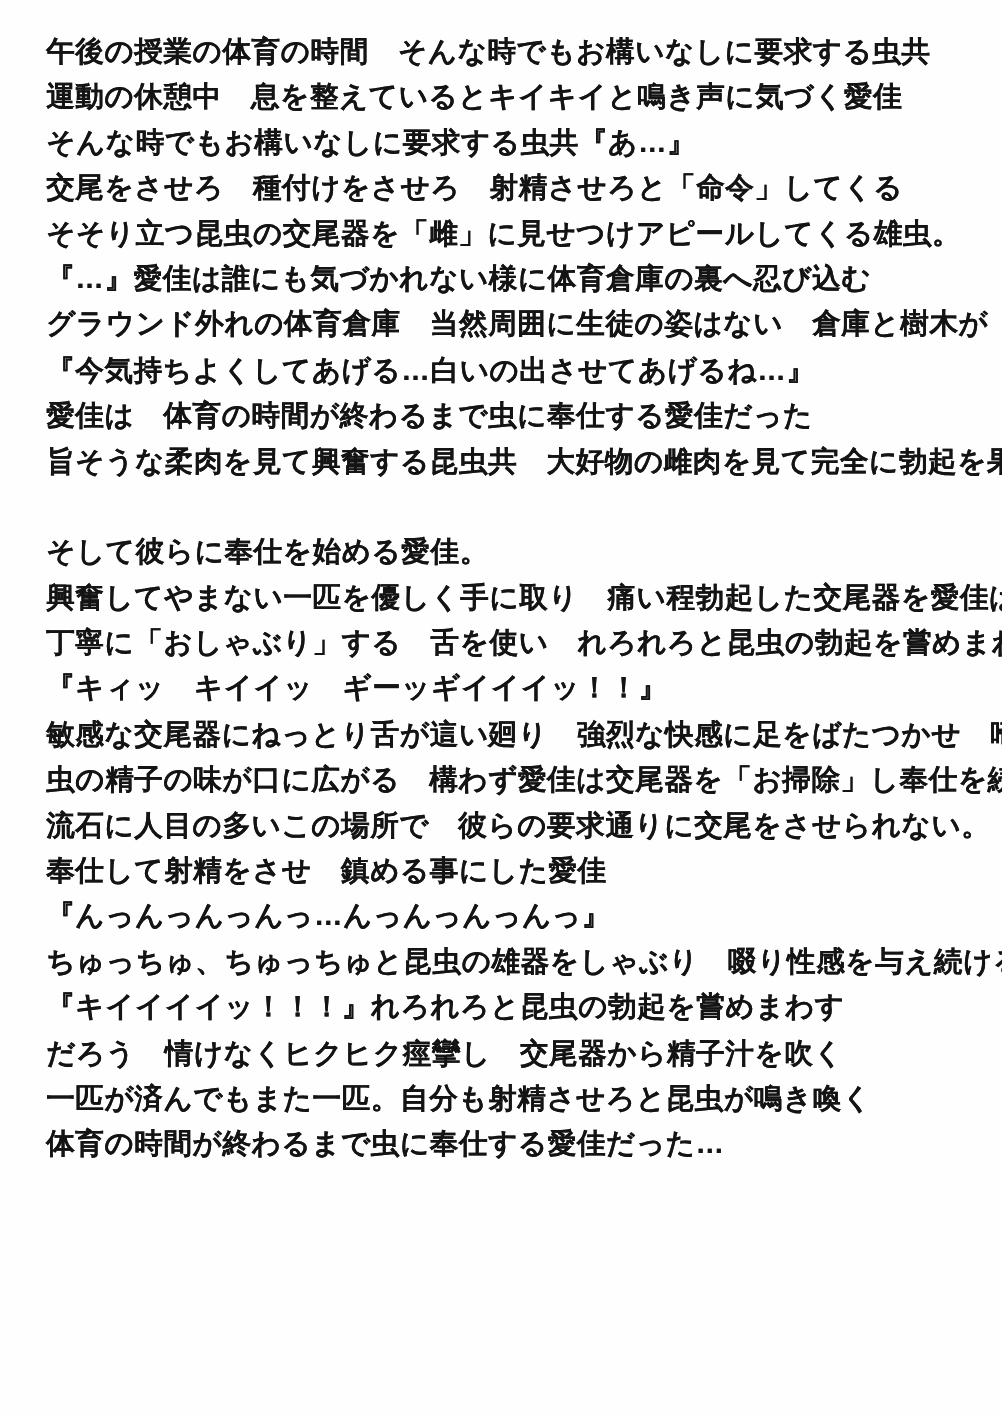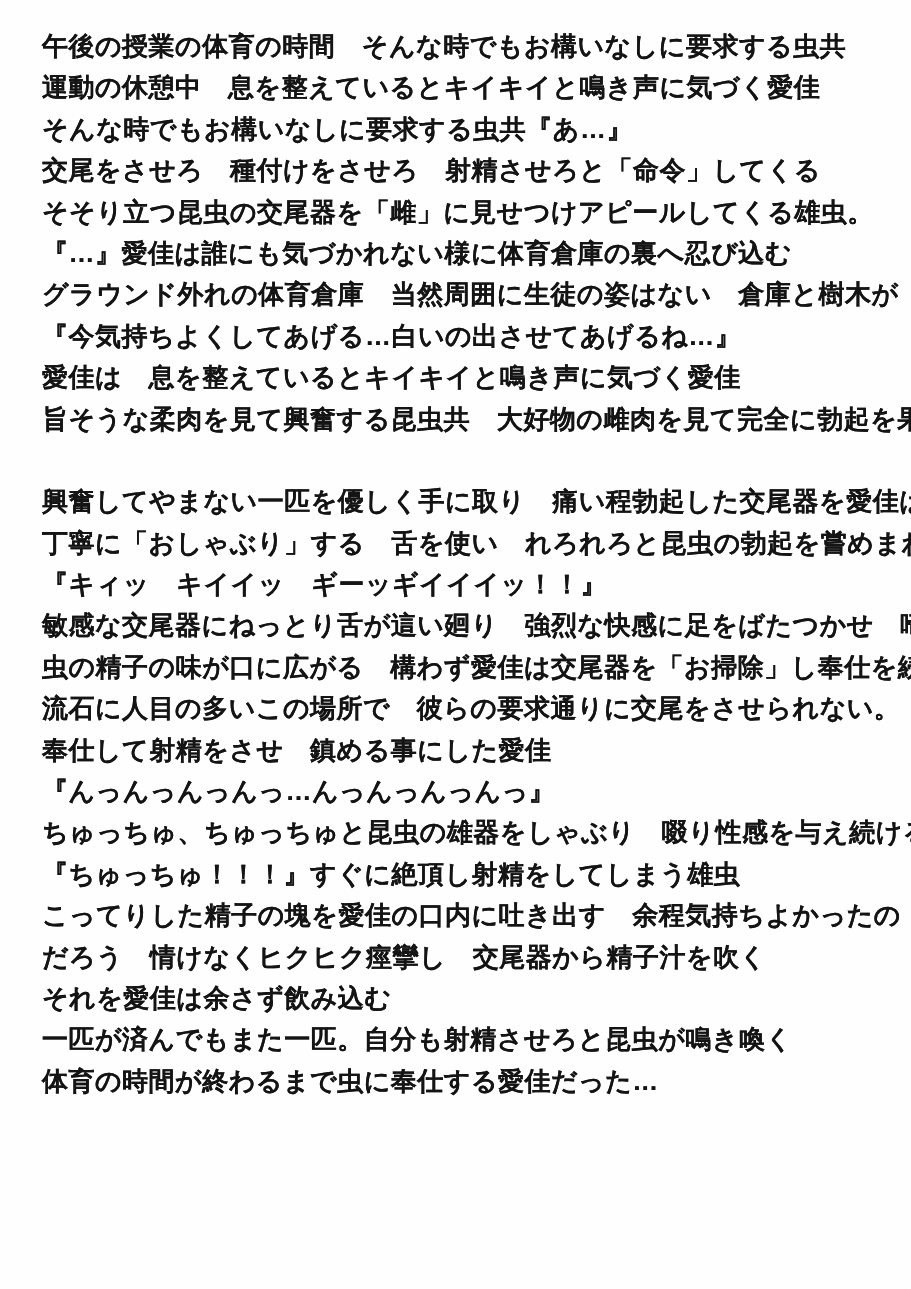--- a/index.html
+++ b/index.html
@@ -44,32 +44,31 @@
 <div class="page">
   <div class="text-block">
       <div class="line">午後の授業の体育の時間　そんな時でもお構いなしに要求する虫共</div>
       <div class="line">運動の休憩中　息を整えているとキイキイと鳴き声に気づく愛佳</div>
       <div class="line">そんな時でもお構いなしに要求する虫共『あ…』</div>
       <div class="line">交尾をさせろ　種付けをさせろ　射精させろと「命令」してくる</div>
       <div class="line">そそり立つ昆虫の交尾器を「雌」に見せつけアピールしてくる雄虫。</div>
       <div class="line">『…』愛佳は誰にも気づかれない様に体育倉庫の裏へ忍び込む</div>
       <div class="line">グラウンド外れの体育倉庫　当然周囲に生徒の姿はない　倉庫と樹木が</div>
       <div class="line">『今気持ちよくしてあげる…白いの出させてあげるね…』</div>
-      <div class="line">愛佳は　息を整えているとキイキイと鳴き声に気づく愛佳</div>
+      <div class="line">愛佳は　体育の時間が終わるまで虫に奉仕する愛佳だった</div>
       <div class="line">旨そうな柔肉を見て興奮する昆虫共　大好物の雌肉を見て完全に勃起を果たす</div>
       <div class="line blank"></div>
+      <div class="line">そして彼らに奉仕を始める愛佳。</div>
       <div class="line">興奮してやまない一匹を優しく手に取り　痛い程勃起した交尾器を愛佳は</div>
       <div class="line">丁寧に「おしゃぶり」する　舌を使い　れろれろと昆虫の勃起を嘗めまわす</div>
       <div class="line">『キィッ　キイイッ　ギーッギイイイッ！！』</div>
       <div class="line">敏感な交尾器にねっとり舌が這い廻り　強烈な快感に足をばたつかせ　啼き喚く</div>
       <div class="line">虫の精子の味が口に広がる　構わず愛佳は交尾器を「お掃除」し奉仕を続ける</div>
       <div class="line">流石に人目の多いこの場所で　彼らの要求通りに交尾をさせられない。</div>
       <div class="line">奉仕して射精をさせ　鎮める事にした愛佳</div>
       <div class="line">『んっんっんっんっ…んっんっんっんっ』</div>
       <div class="line">ちゅっちゅ、ちゅっちゅと昆虫の雄器をしゃぶり　啜り性感を与え続ける</div>
-      <div class="line">『ちゅっちゅ！！！』すぐに絶頂し射精をしてしまう雄虫</div>
-      <div class="line">こってりした精子の塊を愛佳の口内に吐き出す　余程気持ちよかったの</div>
+      <div class="line">『キイイイイッ！！！』れろれろと昆虫の勃起を嘗めまわす</div>
       <div class="line">だろう　情けなくヒクヒク痙攣し　交尾器から精子汁を吹く</div>
-      <div class="line">それを愛佳は余さず飲み込む</div>
       <div class="line">一匹が済んでもまた一匹。自分も射精させろと昆虫が鳴き喚く</div>
       <div class="line">体育の時間が終わるまで虫に奉仕する愛佳だった…</div>
     </div>
 </div>
 
 </body></html>

